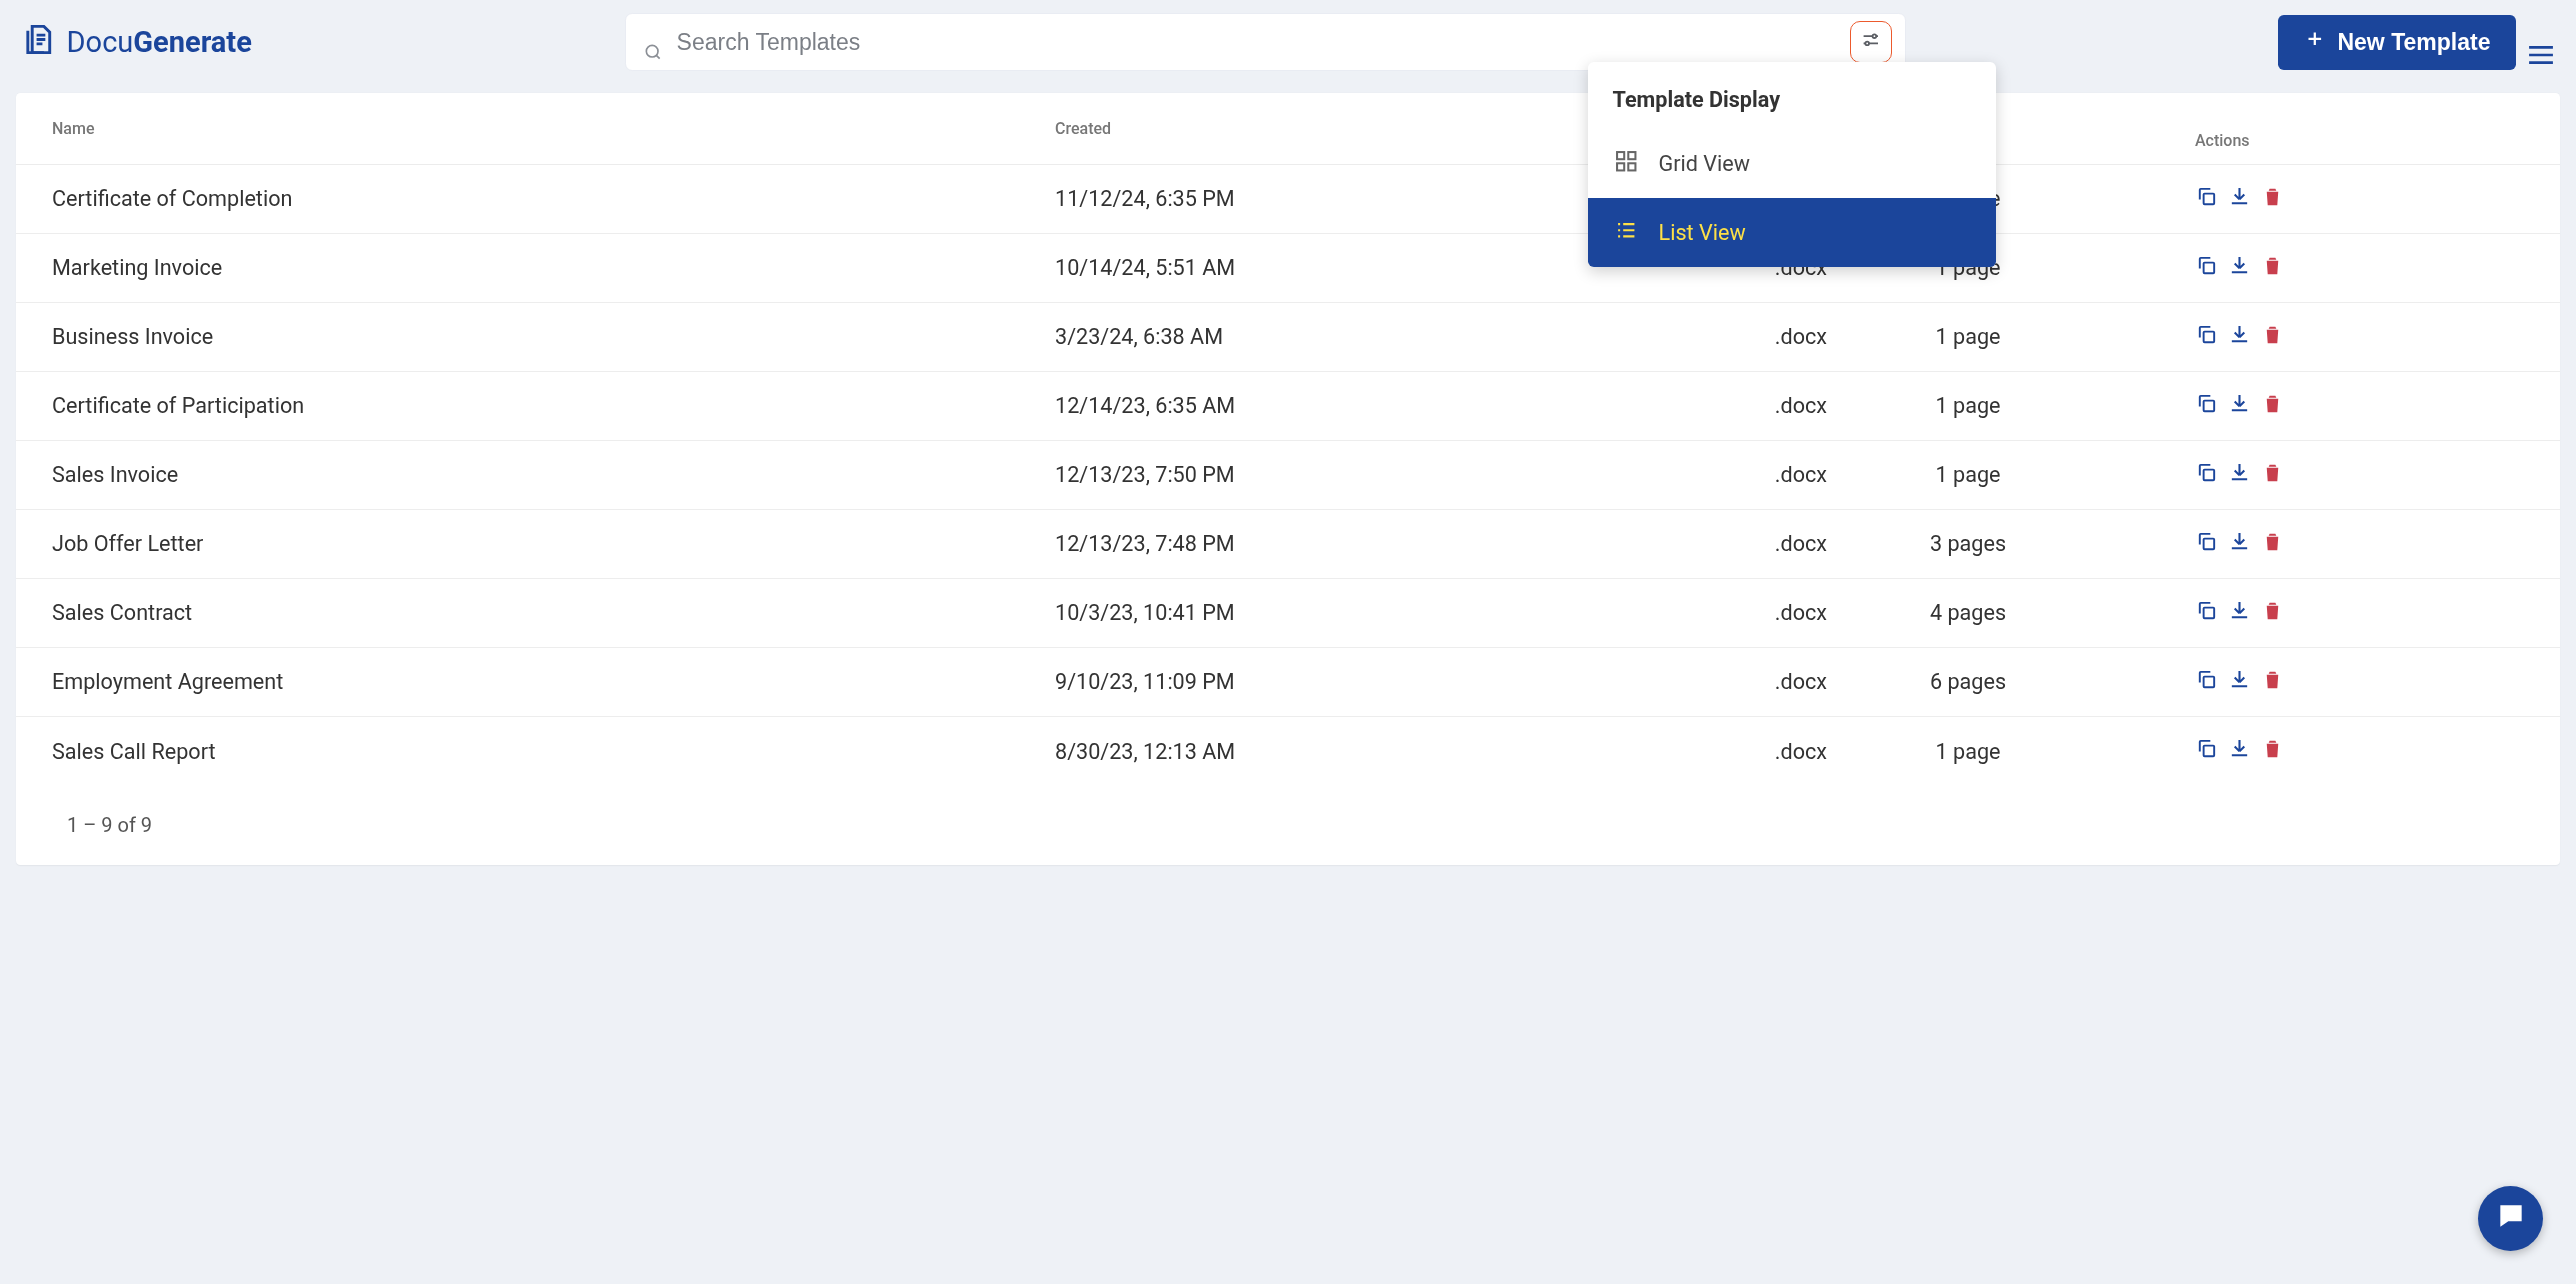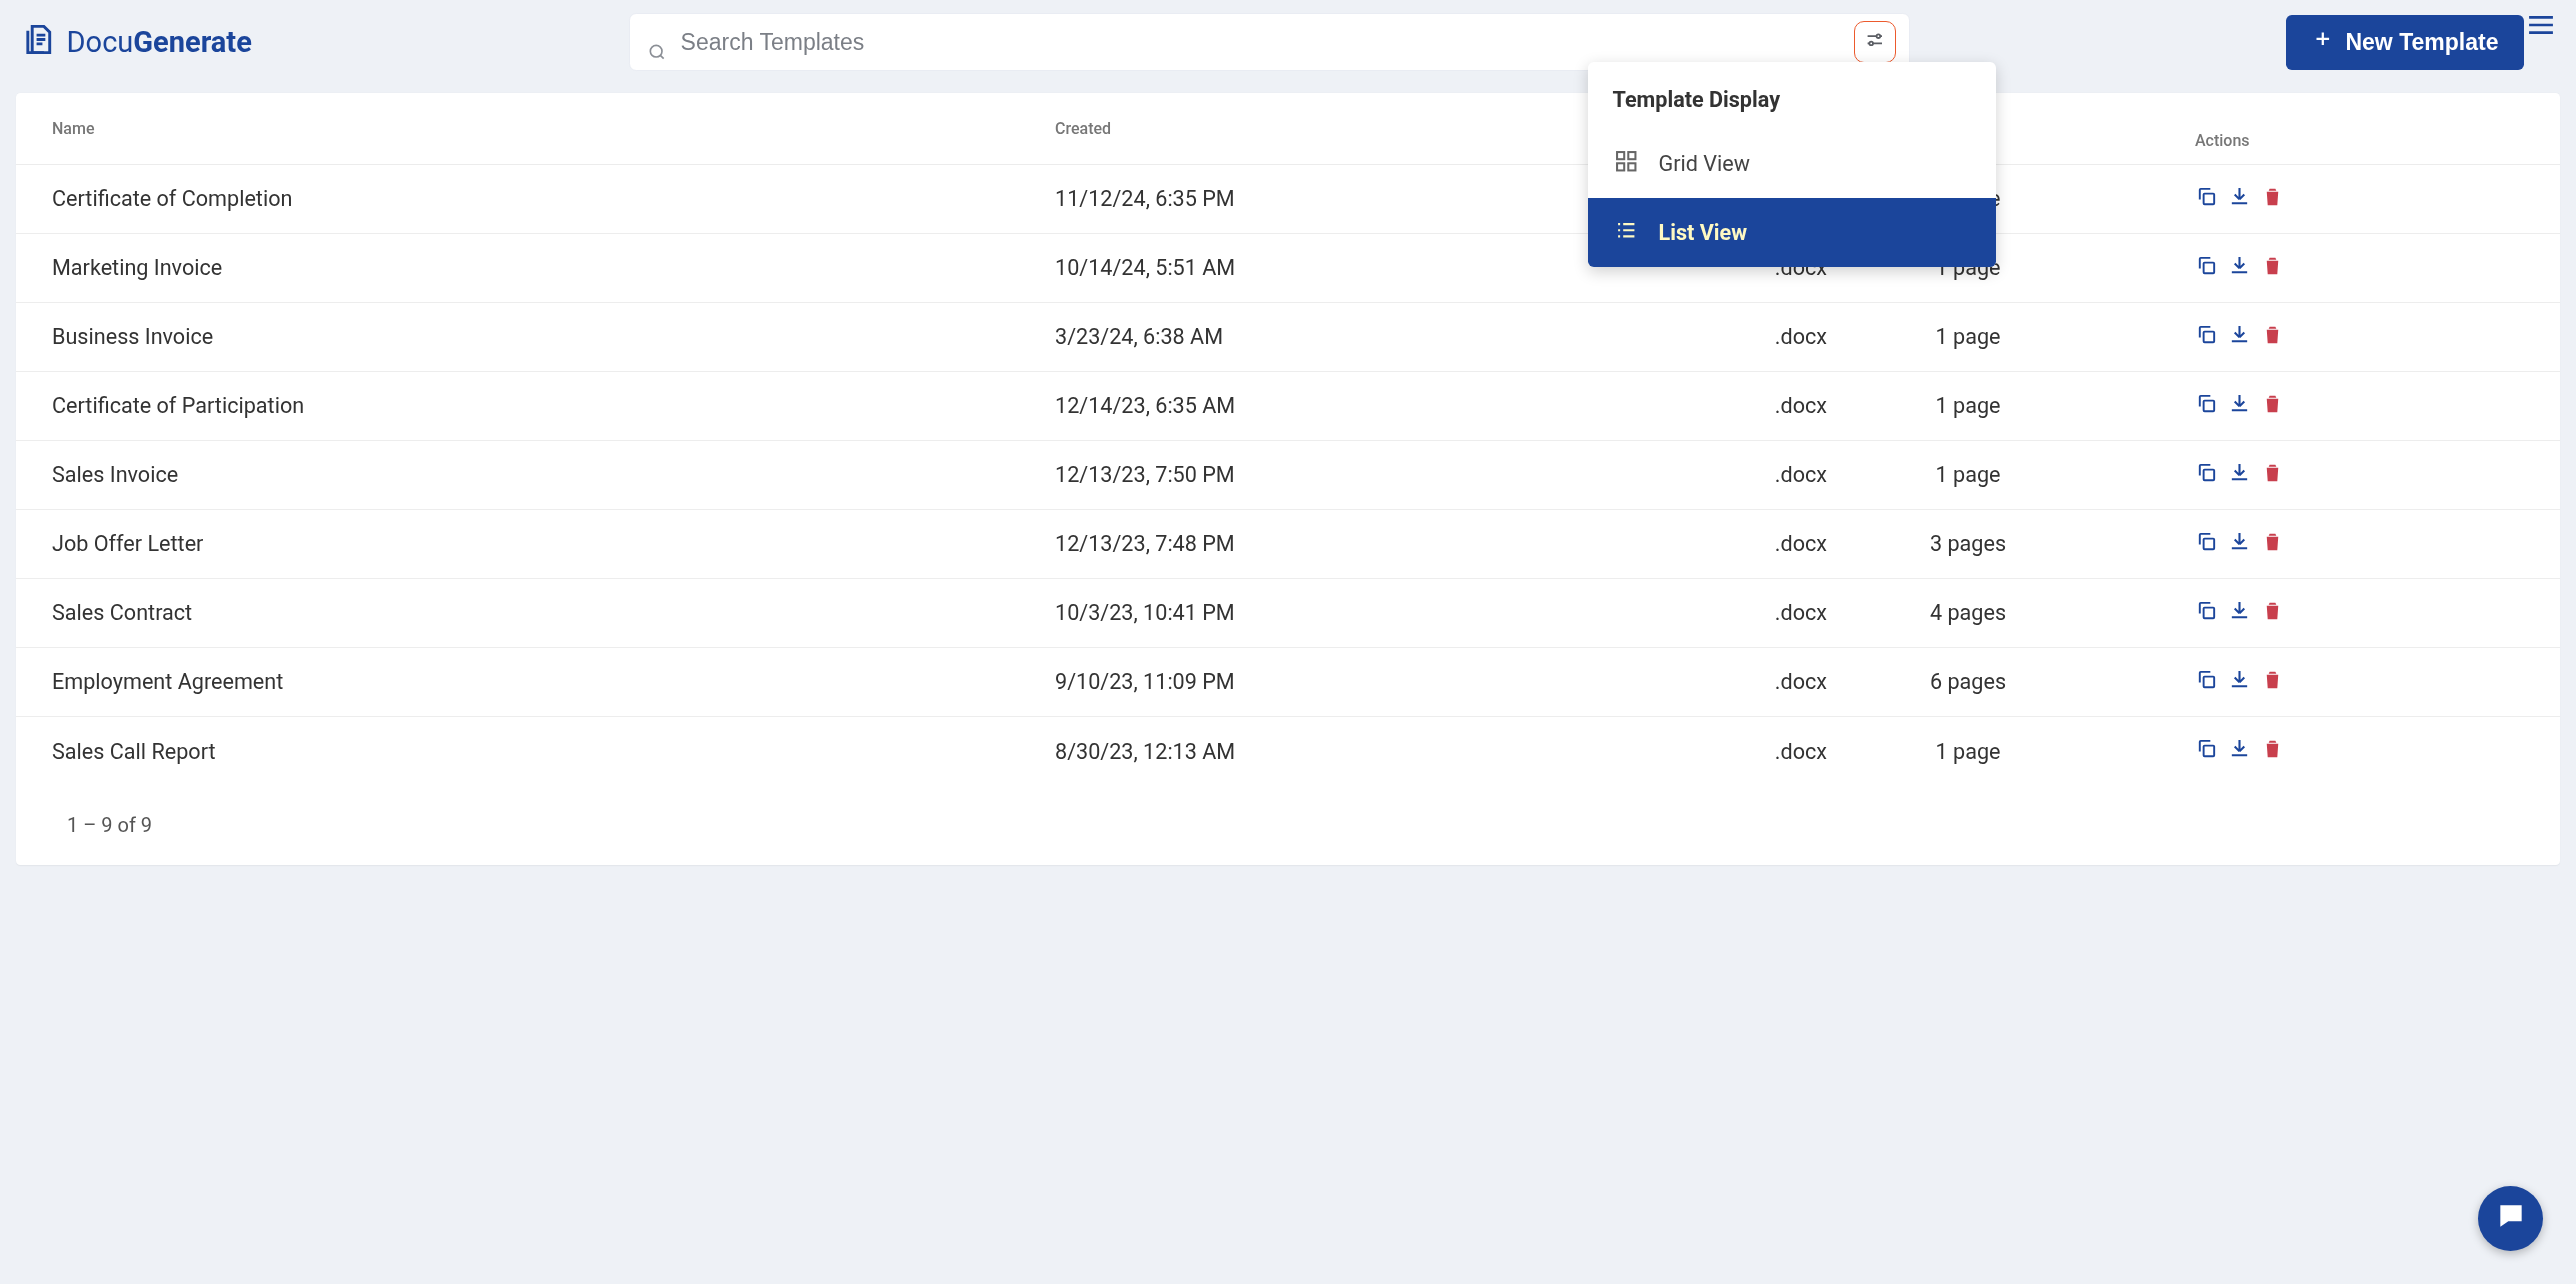--- a/index.html
+++ b/index.html
@@ -71,22 +71,22 @@
     display: flex;
     align-items: center;
     justify-content: center;
     cursor: pointer;
     background: #fff;
   }
   .filter-btn svg { width: 21.6px; height: 21.6px; color: #5b5e64; }
 
   .header-right {
     display: flex;
-    align-items: flex-start;
-    gap: 4px;
+    align-items: flex-end;
+    gap: 12px;
     padding-right: 7.2px;
   }
   .new-btn {
     background: #1b459b;
     color: #fff;
     border: none;
     border-radius: 5.8px;
     height: 55px;
     padding: 0 26px;
     font-size: 23px;
@@ -176,22 +176,21 @@
     align-items: center;
     gap: 20px;
     padding: 0 26px;
     height: 69px;
     cursor: pointer;
     font-size: 21.6px;
     color: #444;
   }
   .popover-item.selected {
     background: #1b459b;
-    color: #fef9c3;
-    font-weight: bold;
+    color: #fde047;
   }
   .popover-item svg { width: 24.5px; height: 24.5px; }
   .popover-item:not(.selected) svg { color: #666; }
 
   
   .chat-fab {
     position: fixed;
     right: 33px;
     bottom: 33px;
     width: 65px; height: 65px;

